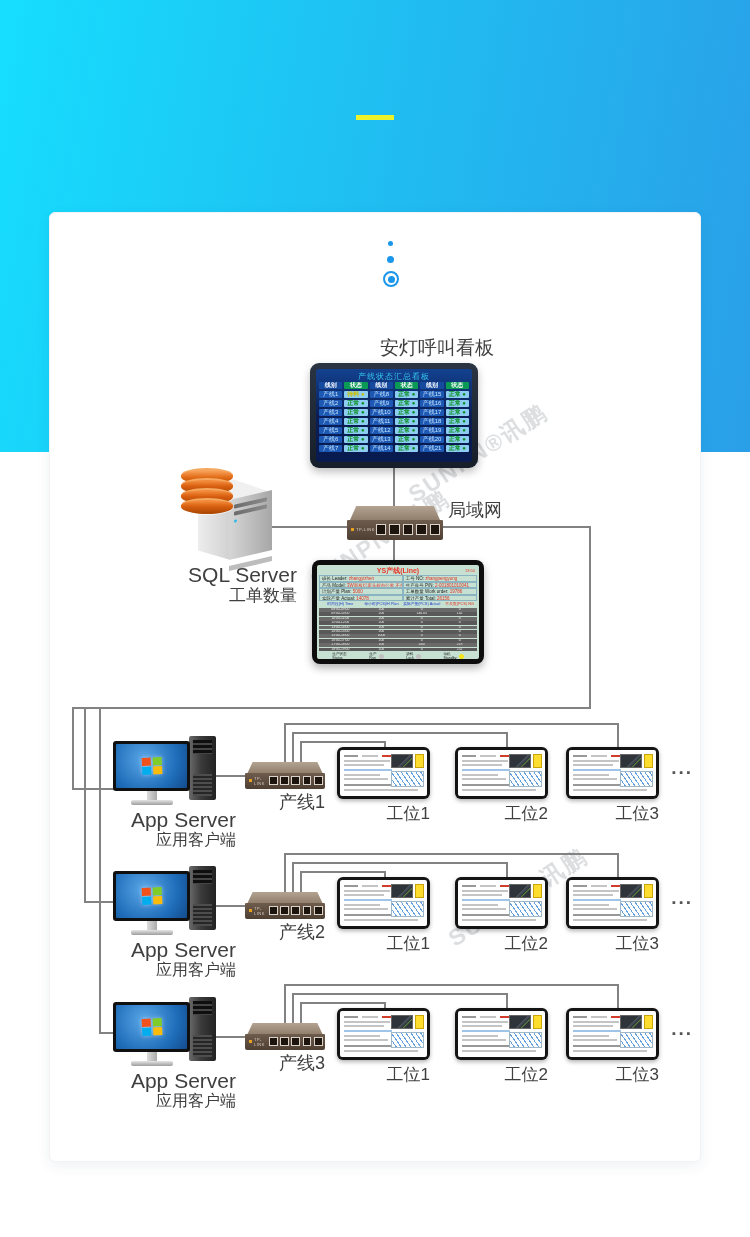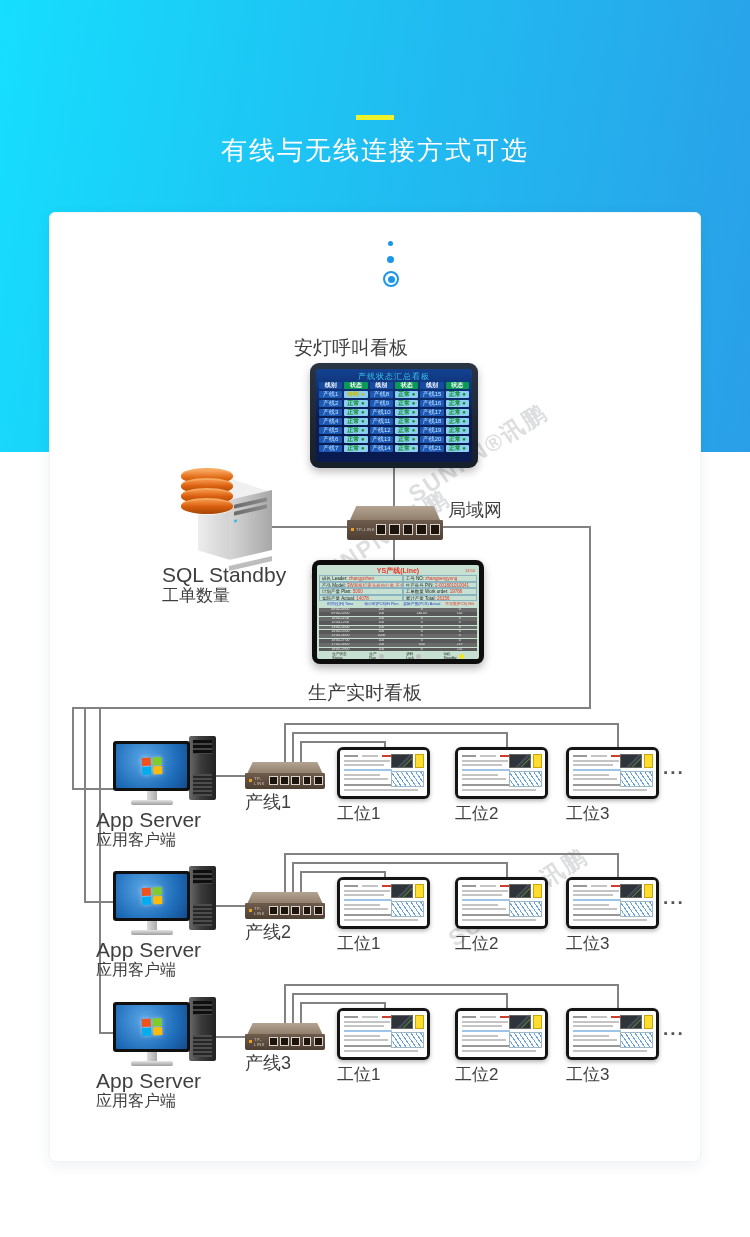--- a/index.html
+++ b/index.html
@@ -15,21 +15,21 @@
   .hero-line { position:absolute; top:115px; left:50%; margin-left:-19px; width:38px; height:5px; background:#ecf22b; }
   .hero-sub { position:absolute; top:133px; left:0; width:100%; text-align:center;
               color:#fff; font-size:26px; letter-spacing:2px; }
 
   
   .card { position:absolute; left:49px; top:212px; width:652px; height:950px; background:#fff;
           border-radius:6px; border:1px solid #f1f3f5; box-shadow:0 4px 14px rgba(20,50,80,.07); }
 
   
   .ln { position:absolute; background:#828282; }
-  .lbl { position:absolute; color:#3f3f3f; text-align:left; white-space:nowrap; line-height:1.15; }
+  .lbl { position:absolute; color:#3f3f3f; text-align:right; white-space:nowrap; line-height:1.15; }
   .lbl.more { font-size:19px; color:#555; letter-spacing:2px; font-weight:700; }
   .wm { position:absolute; color:#9aa0a6; opacity:.34; font-size:23px; letter-spacing:2px; font-weight:600;
         transform:rotate(-33deg); white-space:nowrap; pointer-events:none; }
 
   .dot { position:absolute; border-radius:50%; background:#1a96ea; }
   .dot-ring { position:absolute; width:16px; height:16px; border:2px solid #1a96ea; border-radius:50%;
               background:#fff; display:flex; align-items:center; justify-content:center; }
   .dot-ring i { width:7px; height:7px; border-radius:50%; background:#1a96ea; }
 
   
@@ -137,21 +137,20 @@
 
   .approw { position:absolute; left:0; width:750px; height:135px; }
 </style>
 </head>
 <body>
 
 <div class="page">
 
   <div class="hero">
     <div class="hero-line"></div>
-    <div class="hero-sub">有线与无线连接方式可选</div>
   </div>
 
   <div class="card"></div>
 
   <div class="wm" style="left:398px;top:438px">SUNPN®讯鹏</div>
   <div class="wm" style="left:300px;top:524px">SUNPN®讯鹏</div>
   <div class="wm" style="left:438px;top:882px">SUNPN®讯鹏</div>
 
   <div class="dot" style="left:388px;top:241px;width:5px;height:5px"></div>
   <div class="dot" style="left:387px;top:256px;width:7px;height:7px"></div>
@@ -236,21 +235,21 @@
         <div class="srv-led"></div>
       </div>
     <div class="srv-foot"></div>
   </div>
   <div class="dbstack">
     <div class="disc"></div>
       <div class="disc"></div>
       <div class="disc"></div>
       <div class="disc"></div>
   </div>
-  <div class="lbl" style="left:162px;top:563px;width:135px;font-size:21px">SQL Standby</div>
+  <div class="lbl" style="left:162px;top:563px;width:135px;font-size:21px">SQL Server</div>
   <div class="lbl" style="left:162px;top:586px;width:135px;font-size:17px">工单数量</div>
 
   <div class="switch" style="left:347px;top:506px;width:96px;height:34px">
     <div class="sw-top"></div>
     <div class="sw-front">
       <span class="sw-led"></span>
       <span class="sw-brand">TP-LINK</span>
       <span class="sw-port"></span>
       <span class="sw-port"></span>
       <span class="sw-port"></span>
@@ -345,21 +344,20 @@
           </div>
         </div>
       <div class="rt-foot">
           <span class="rt-fitem">生产状态<br>Status</span>
           <span class="rt-fitem">生产<br>Run<i class="rt-fdot" style="background:#c0c0c0"></i></span>
           <span class="rt-fitem">缺料<br>Lack<i class="rt-fdot" style="background:#c0c0c0"></i></span>
           <span class="rt-fitem">待机<br>Standby<i class="rt-fdot" style="background:#f2e71d"></i></span>
         </div>
     </div>
   </div>
-  <div class="lbl" style="left:308px;top:682px;width:200px;font-size:19px">生产实时看板</div>
 
   <div class="approw" style="top:715px">
     <div class="ln" style="left:284px;top:8px;width:335px;height:2px"></div>
     <div class="ln" style="left:292px;top:17px;width:216px;height:2px"></div>
     <div class="ln" style="left:300px;top:26px;width:86px;height:2px"></div>
     <div class="ln" style="left:284px;top:8px;width:2px;height:41px"></div>
     <div class="ln" style="left:292px;top:17px;width:2px;height:32px"></div>
     <div class="ln" style="left:300px;top:26px;width:2px;height:23px"></div>
     <div class="ln" style="left:617px;top:8px;width:2px;height:26px"></div>
     <div class="ln" style="left:506px;top:17px;width:2px;height:17px"></div>

